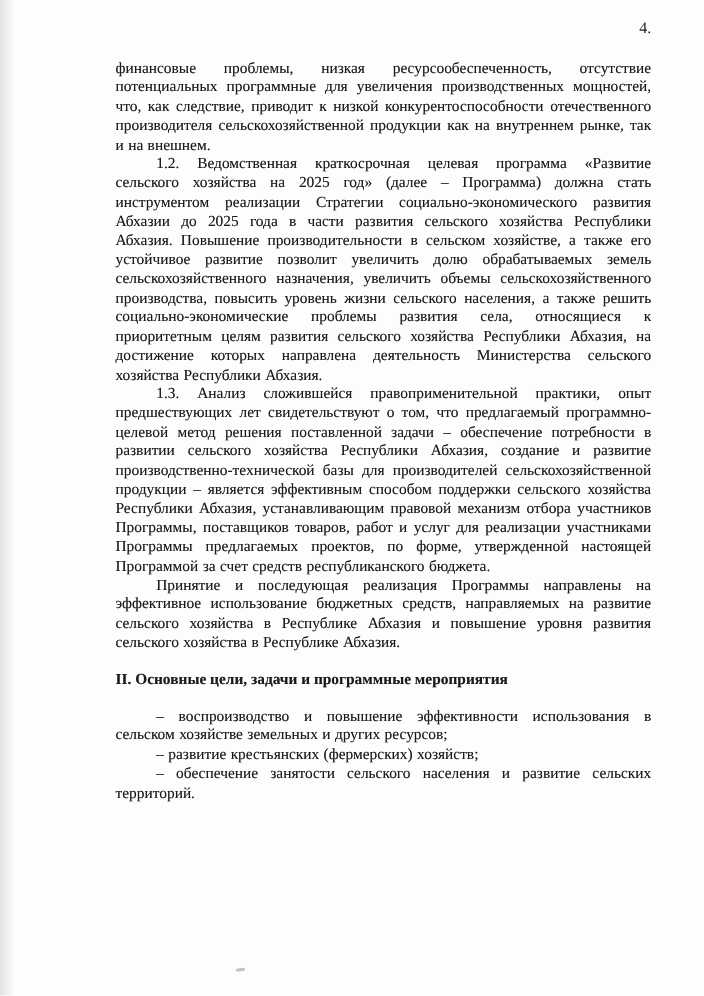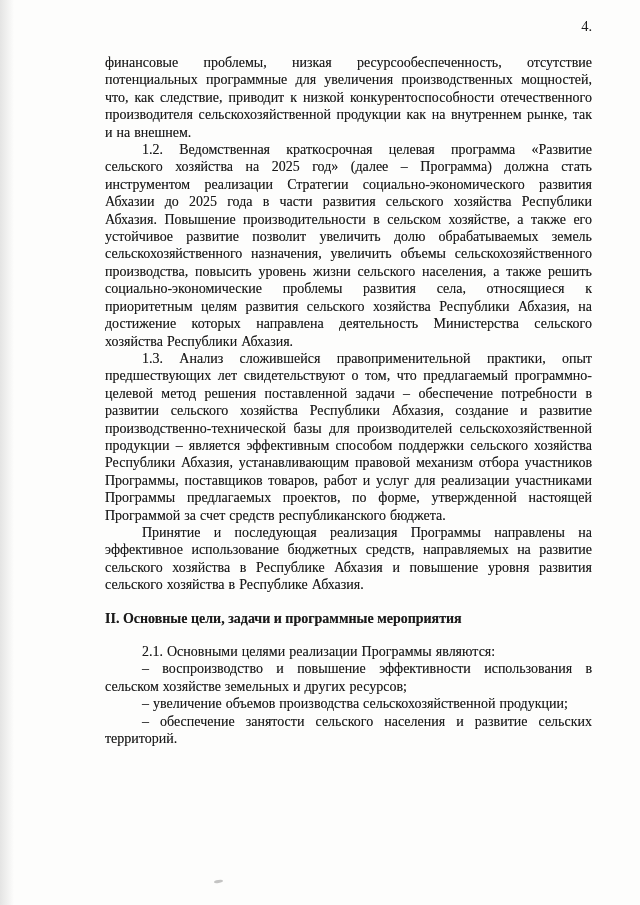--- a/index.html
+++ b/index.html
@@ -78,27 +78,26 @@
     <p class="para no-indent">финансовые проблемы, низкая ресурсообеспеченность, отсутствие потенциальных программные для увеличения производственных мощностей, что, как следствие, приводит к низкой конкурентоспособности отечественного производителя сельскохозяйственной продукции как на внутреннем рынке, так и на внешнем.</p>
 
     <p class="para">1.2. Ведомственная краткосрочная целевая программа «Развитие сельского хозяйства на 2025 год» (далее – Программа) должна стать инструментом реализации Стратегии социально-экономического развития Абхазии до 2025 года в части развития сельского хозяйства Республики Абхазия. Повышение производительности в сельском хозяйстве, а также его устойчивое развитие позволит увеличить долю обрабатываемых земель сельскохозяйственного назначения, увеличить объемы сельскохозяйственного производства, повысить уровень жизни сельского населения, а также решить социально-экономические проблемы развития села, относящиеся к приоритетным целям развития сельского хозяйства Республики Абхазия, на достижение которых направлена деятельность Министерства сельского хозяйства Республики Абхазия.</p>
 
     <p class="para">1.3. Анализ сложившейся правоприменительной практики, опыт предшествующих лет свидетельствуют о том, что предлагаемый программно-целевой метод решения поставленной задачи – обеспечение потребности в развитии сельского хозяйства Республики Абхазия, создание и развитие производственно-технической базы для производителей сельскохозяйственной продукции – является эффективным способом поддержки сельского хозяйства Республики Абхазия, устанавливающим правовой механизм отбора участников Программы, поставщиков товаров, работ и услуг для реализации участниками Программы предлагаемых проектов, по форме, утвержденной настоящей Программой за счет средств республиканского бюджета.</p>
 
     <p class="para">Принятие и последующая реализация Программы направлены на эффективное использование бюджетных средств, направляемых на развитие сельского хозяйства в Республике Абхазия и повышение уровня развития сельского хозяйства в Республике Абхазия.</p>
 
     <h2 class="section-heading">II. Основные цели, задачи и программные мероприятия</h2>
 
-    <p class="para">2.1. Основными целями реализации Программы являются:</p>
 
 
     <p class="para">– воспроизводство и повышение эффективности использования в сельском хозяйстве земельных и других ресурсов;</p>
 
+    <p class="para">– развитие крестьянских (фермерских) хозяйств;</p>
 
-    <p class="para">– увеличение объемов производства сельскохозяйственной продукции;</p>
 
     <p class="para">– обеспечение занятости сельского населения и развитие сельских территорий.</p>
 
   </main>
 
   <div class="scan-speck"></div>
 
 </div>
 
 </body></html>

